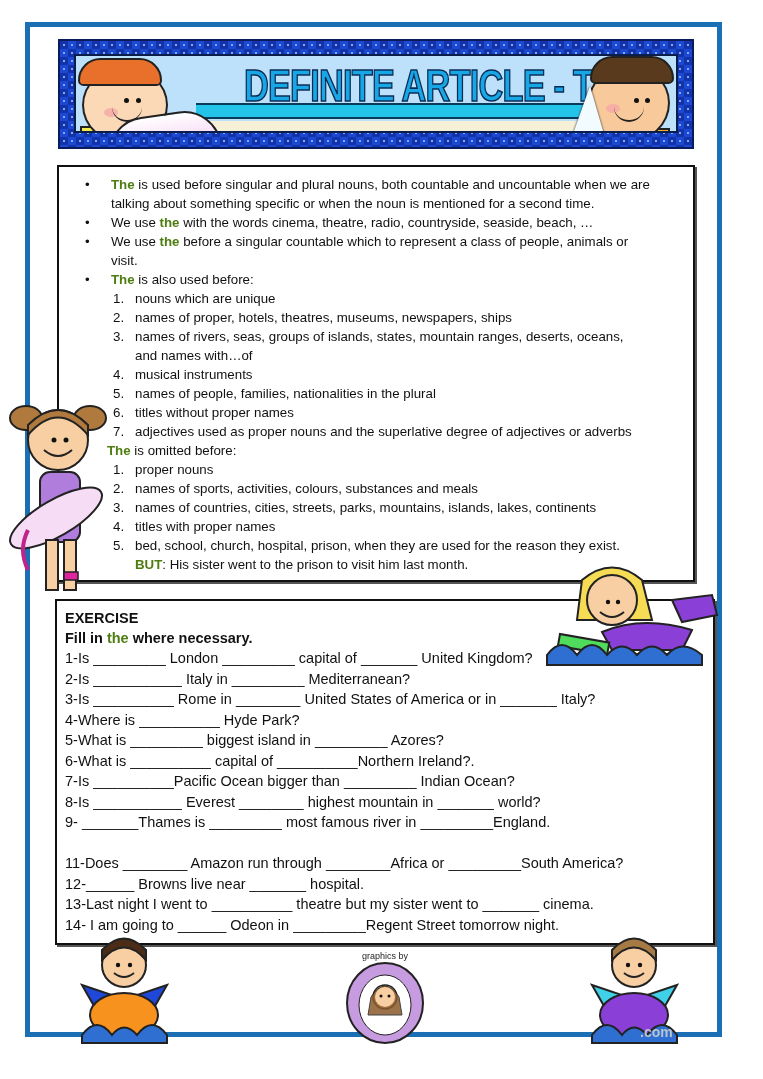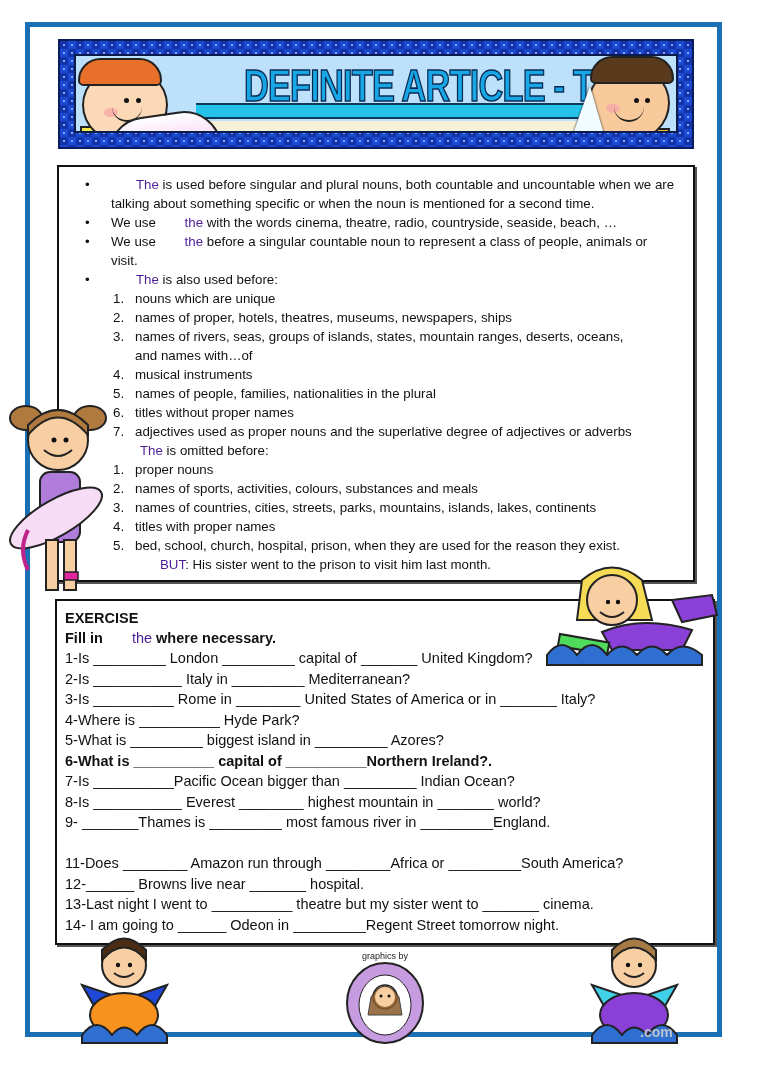--- a/index.html
+++ b/index.html
@@ -23,21 +23,21 @@
   .kid-right-shirt { position: absolute; right: 6px; top: 72px; width: 40px; height: 20px; background: #f6b22b; border: 2px solid #222; }
   .sail { position: absolute; right: 68px; top: 30px; width: 0; height: 0; border-left: 22px solid transparent; border-right: 18px solid transparent; border-bottom: 62px solid #f2fbff; filter: drop-shadow(0 0 1px #222); }
   .eye { position: absolute; width: 5px; height: 5px; background: #111; border-radius: 50%; }
   .cheek { position: absolute; width: 14px; height: 9px; background: #f6a7a7; border-radius: 50%; opacity: 0.8; }
   .smile { position: absolute; width: 30px; height: 14px; border-bottom: 2px solid #222; border-radius: 0 0 20px 20px; }
 
   
   .rules-box { position: absolute; left: 57px; top: 165px; width: 638px; height: 417px; border: 2px solid #111; box-sizing: border-box; background: #fff; box-shadow: 2px 2px 0 #555; }
   .rule { position: absolute; left: 52px; font-size: 13.3px; line-height: 19px; color: #111; }
   .rule .bullet { position: absolute; left: -26px; top: 0; }
-  .red { color: #4c1d95; font-weight: normal; margin-left: 25px; }
+  .red { color: #4d7c0f; font-weight: bold; }
   .num-item { position: absolute; left: 76px; font-size: 13.3px; line-height: 19px; }
   .num-item .num { position: absolute; left: -22px; }
 
   
   .ex-box { position: absolute; left: 55px; top: 599px; width: 660px; height: 346px; border: 2px solid #111; box-sizing: border-box; background: #fff; box-shadow: 2px 2px 0 #555; }
   .ex-line { position: absolute; left: 8px; font-size: 14.5px; line-height: 20px; white-space: nowrap; }
   .ex-head { font-weight: bold; }
 
   
   .girl-left { position: absolute; left: 8px; top: 400px; width: 100px; height: 210px; }
@@ -87,37 +87,37 @@
     <span class="bullet">•</span>
     <span class="red">The</span><span> is used before singular and plural nouns, both countable and uncountable when we are</span><br>
     <span>talking about something specific or when the noun is mentioned for a second time.</span>
   </div>
   <div class="rule" style="top:46px;">
     <span class="bullet">•</span>
     <span>We use </span><span class="red">the</span><span> with the words cinema, theatre, radio, countryside, seaside, beach, …</span>
   </div>
   <div class="rule" style="top:65px;">
     <span class="bullet">•</span>
-    <span>We use </span><span class="red">the</span><span> before a singular countable noun to represent a class of people, animals or</span><br>
+    <span>We use </span><span class="red">the</span><span> before a singular countable which to represent a class of people, animals or</span><br>
     <span>visit.</span>
   </div>
   <div class="rule" style="top:103px;">
     <span class="bullet">•</span>
     <span class="red">The</span><span> is also used before:</span>
   </div>
 
   <div class="num-item" style="top:122px;"><span class="num">1.</span><span>nouns which are unique</span></div>
   <div class="num-item" style="top:141px;"><span class="num">2.</span><span>names of proper, hotels, theatres, museums, newspapers, ships</span></div>
   <div class="num-item" style="top:160px;"><span class="num">3.</span><span>names of rivers, seas, groups of islands, states, mountain ranges, deserts, oceans,</span><br><span>and names with…of</span></div>
   <div class="num-item" style="top:198px;"><span class="num">4.</span><span>musical instruments</span></div>
   <div class="num-item" style="top:217px;"><span class="num">5.</span><span>names of people, families, nationalities in the plural</span></div>
   <div class="num-item" style="top:236px;"><span class="num">6.</span><span>titles without proper names</span></div>
   <div class="num-item" style="top:255px;"><span class="num">7.</span><span>adjectives used as proper nouns and the superlative degree of adjectives or adverbs</span></div>
 
-  <div class="rule" style="top:274px; left:56px;">
+  <div class="rule" style="top:274px; left:48px;">
     <span class="red">The</span><span> is omitted before:</span>
   </div>
 
   <div class="num-item" style="top:293px;"><span class="num">1.</span><span>proper nouns</span></div>
   <div class="num-item" style="top:312px;"><span class="num">2.</span><span>names of sports, activities, colours, substances and meals</span></div>
   <div class="num-item" style="top:331px;"><span class="num">3.</span><span>names of countries, cities, streets, parks, mountains, islands, lakes, continents</span></div>
   <div class="num-item" style="top:350px;"><span class="num">4.</span><span>titles with proper names</span></div>
   <div class="num-item" style="top:369px;"><span class="num">5.</span><span>bed, school, church, hospital, prison, when they are used for the reason they exist.</span></div>
   <div class="num-item" style="top:388px;"><span class="red">BUT</span><span>: His sister went to the prison to visit him last month.</span></div>
 </div>
@@ -125,21 +125,21 @@
 <div class="ex-box">
   <div class="ex-line ex-head" style="top:7px;">EXERCISE</div>
   <div class="ex-line ex-head" style="top:27px;">
     <span>Fill in </span><span class="red">the</span><span> where necessary.</span>
   </div>
   <div class="ex-line" style="top:47px;">1-Is _________ London _________ capital of _______ United Kingdom?</div>
   <div class="ex-line" style="top:67.5px;">2-Is ___________ Italy in _________ Mediterranean?</div>
   <div class="ex-line" style="top:88px;">3-Is __________ Rome in ________ United States of America or in _______ Italy?</div>
   <div class="ex-line" style="top:108.5px;">4-Where is __________ Hyde Park?</div>
   <div class="ex-line" style="top:129px;">5-What is _________ biggest island in _________ Azores?</div>
-  <div class="ex-line" style="top:149.5px;font-weight:bold;">6-What is __________ capital of __________Northern Ireland?.</div>
+  <div class="ex-line" style="top:149.5px;">6-What is __________ capital of __________Northern Ireland?.</div>
   <div class="ex-line" style="top:170px;">7-Is __________Pacific Ocean bigger than _________ Indian Ocean?</div>
   <div class="ex-line" style="top:190.5px;">8-Is ___________ Everest ________ highest mountain in _______ world?</div>
   <div class="ex-line" style="top:211px;">9- _______Thames is _________ most famous river in _________England.</div>
   <div class="ex-line" style="top:252px;">11-Does ________ Amazon run through ________Africa or _________South America?</div>
   <div class="ex-line" style="top:272.5px;text-align:right;">12-______ Browns live near _______ hospital.</div>
   <div class="ex-line" style="top:293px;">13-Last night I went to __________ theatre but my sister went to _______ cinema.</div>
   <div class="ex-line" style="top:313.5px;">14- I am going to ______ Odeon in _________Regent Street tomorrow night.</div>
 </div>
 
 <svg class="girl-left" viewBox="0 0 100 210">

